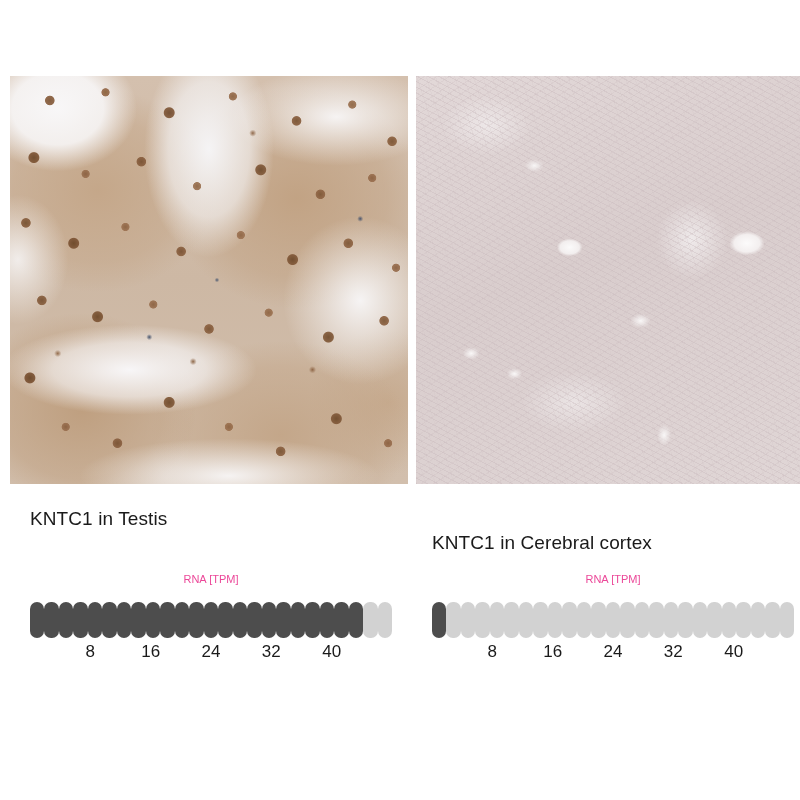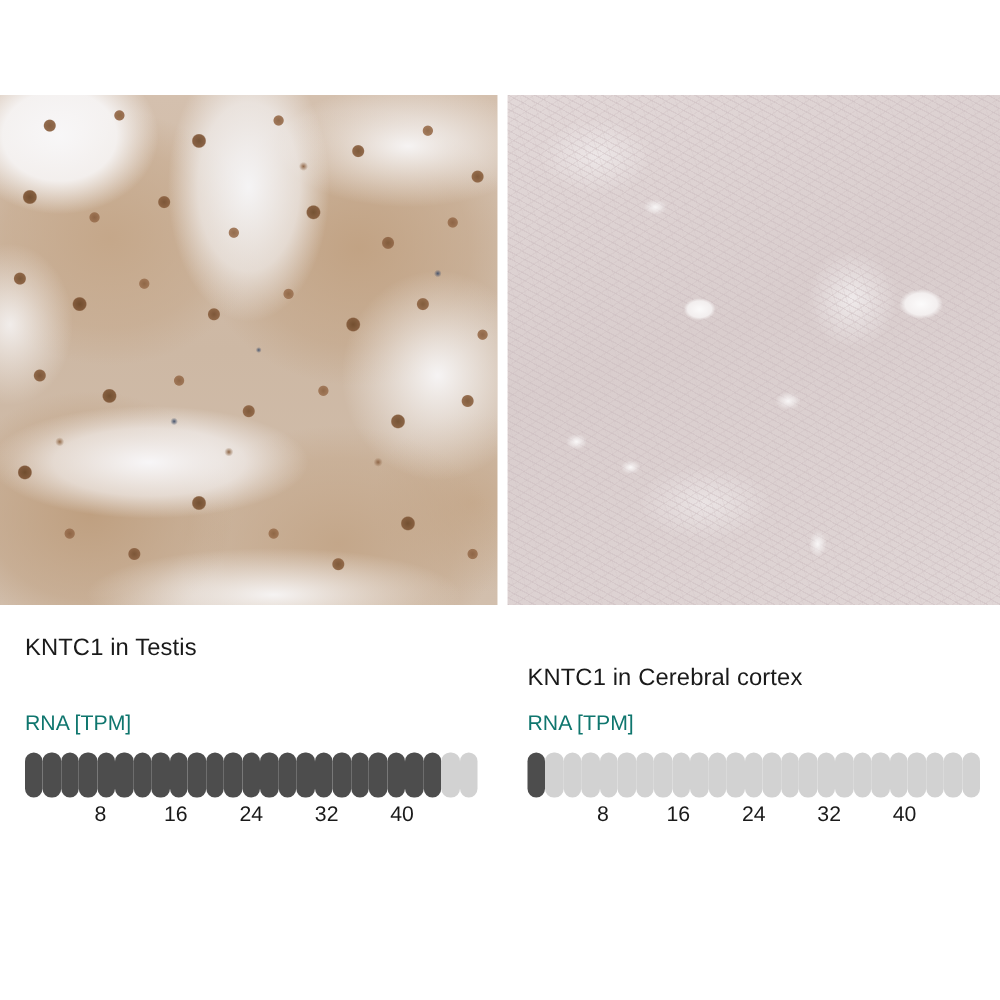--- a/index.html
+++ b/index.html
@@ -10,21 +10,21 @@
   body {
     width: 800px;
     height: 800px;
     position: relative;
     overflow: hidden;
     font-family: "Liberation Sans", sans-serif;
   }
 
   .stage {
     position: absolute;
-    left: 0; top: 0;
+    left: 10px; top: 0;
     width: 640px;
     height: 800px;
   }
 
   
   .panel {
     position: absolute;
     top: 76px;
     height: 408px;
     overflow: hidden;
@@ -193,23 +193,23 @@
   }
   .caption-left  { left: 20px;  top: 508px; }
   .caption-right { left: 422px; top: 508px; margin-top: 24px; }
 
   
   .rna-block { position: absolute; top: 568px; }
   .rna-block-left  { left: 20px;  width: 362px; }
   .rna-block-right { left: 422px; width: 362px; }
 
   .rna-label {
-    text-align: left;
-    font-size: 17px;
-    color: #0f766e;
+    text-align: center;
+    font-size: 11px;
+    color: #ec4899;
     height: 22px;
     line-height: 22px;
     white-space: nowrap;
   }
 
   .bar {
     position: relative;
     margin-top: 12px;
     height: 36px;
     display: flex;

